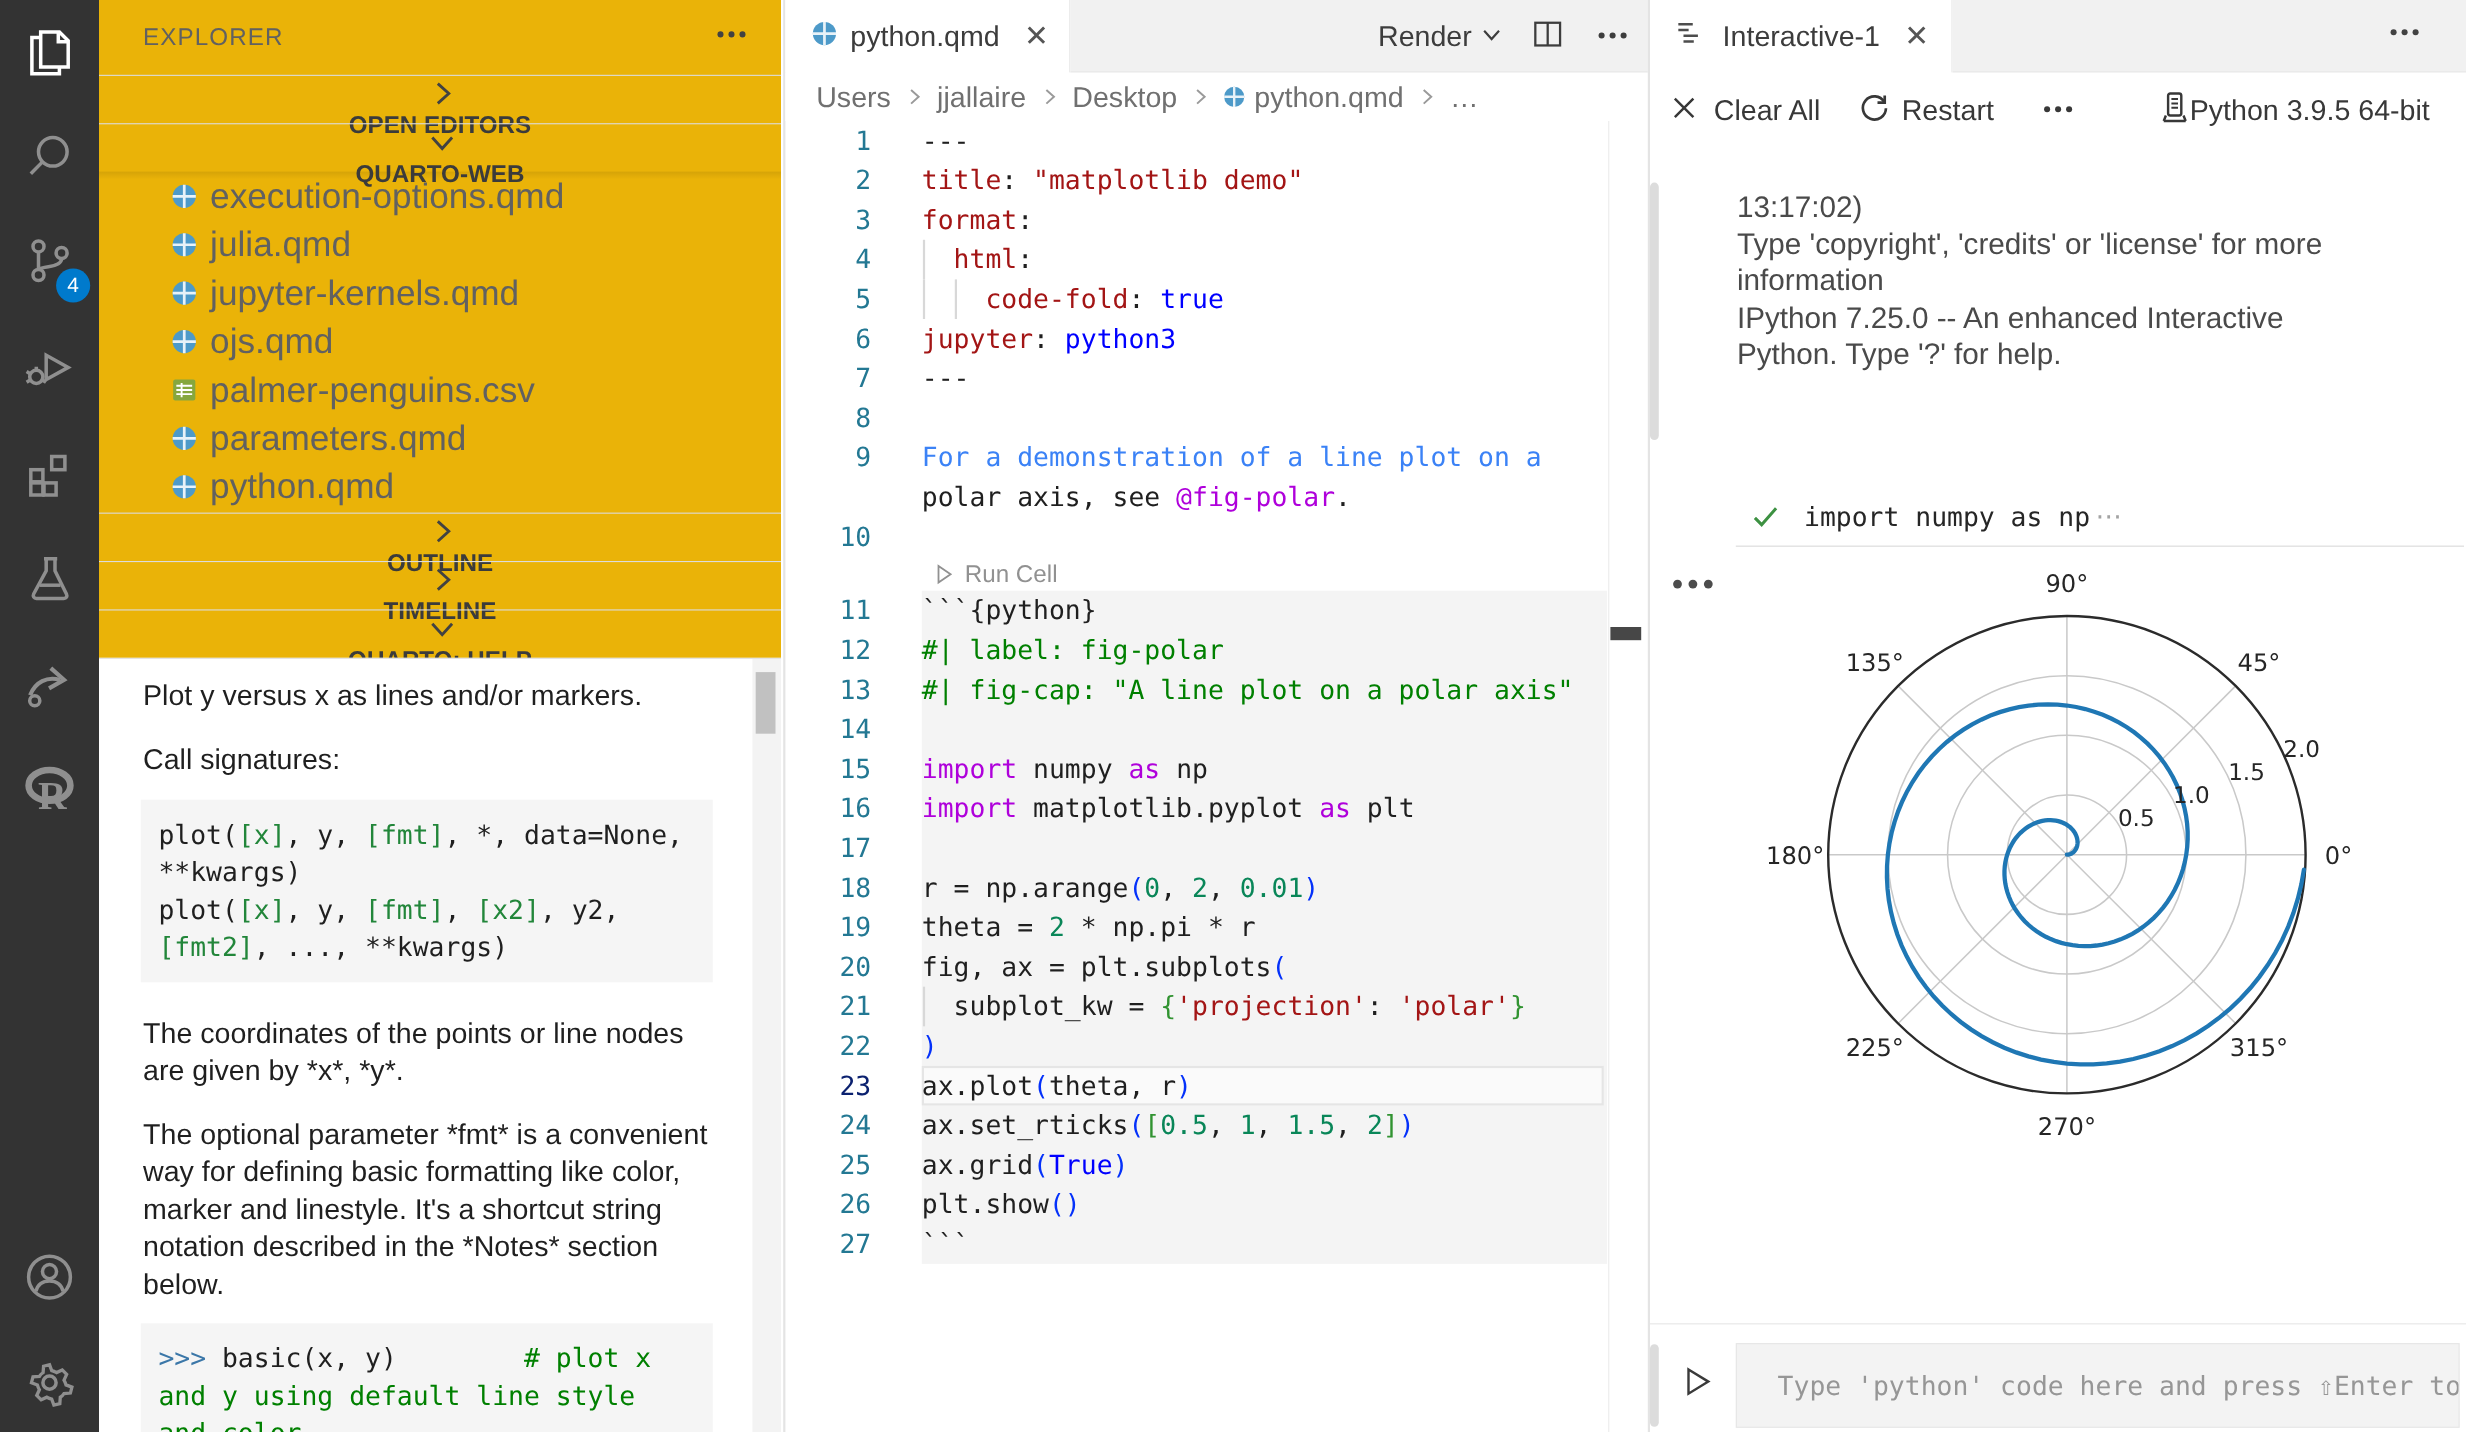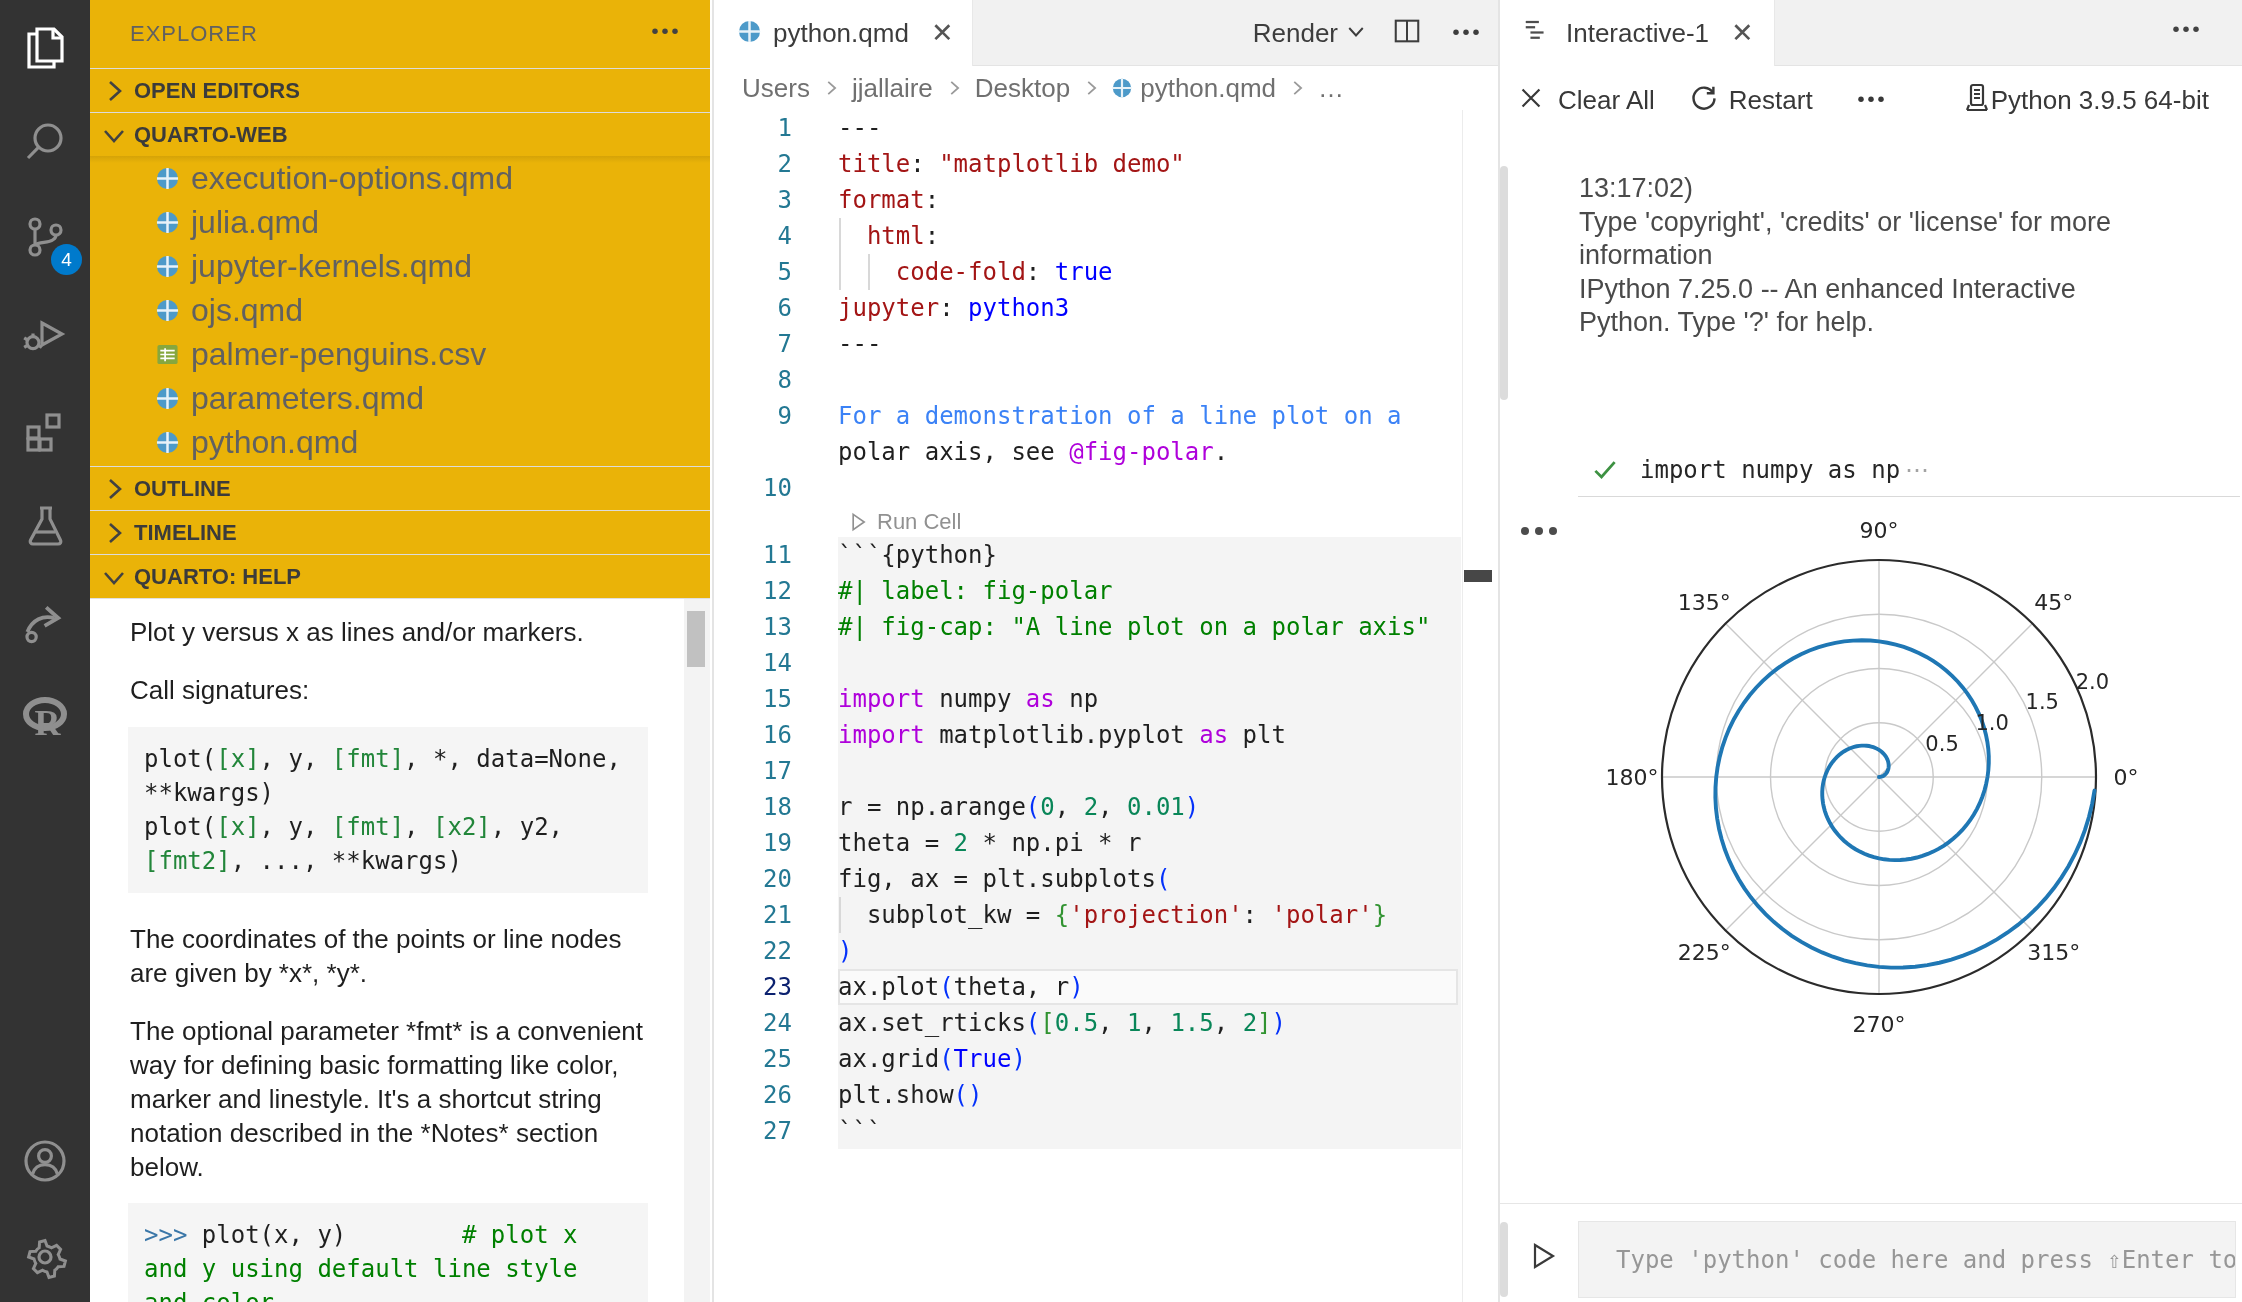--- a/index.html
+++ b/index.html
@@ -11,21 +11,21 @@
   
   #activitybar { left:0; top:0; width:90px; height:1302px; background:#333333; }
   .ab-item { position:absolute; left:0; width:90px; height:96px; display:flex; align-items:center; justify-content:center; }
   .ab-item svg { display:block; }
 
   
   #sidebar { left:90px; top:0; width:620px; height:1302px; background:#eab308; }
   .sb-title { position:absolute; left:40px; top:0; height:68px; display:flex; align-items:center;
               font-size:22px; letter-spacing:1px; color:#616161; }
   .sb-section { position:absolute; left:0; width:620px; height:44px; border-top:1px solid #dcdcdc;
-                display:flex; align-items:center; color:#3b3b3b; font-weight:700; font-size:22px; }
+                display:flex; align-items:center; color:#3b3b3b; font-weight:700; font-size:22px;flex-direction:column; }
   .sb-chevron { width:32px; height:32px; margin-left:8px; margin-right:4px; flex:none; }
   .file-row { position:absolute; left:0; width:620px; height:44px; display:flex; align-items:center; }
   .file-icon { position:absolute; left:66px; width:23px; height:23px; }
   .file-label { position:absolute; left:101px; font-size:32px; color:#616161; white-space:nowrap; }
   #help-view { position:absolute; left:0; top:598px; width:620px; height:704px; background:#ffffff; overflow:hidden; border-top:1px solid #e0e0e0; }
   #list-shadow { position:absolute; left:0; top:156px; width:620px; height:7px; background:linear-gradient(rgba(0,0,0,0.09), rgba(0,0,0,0)); }
   .help-p { position:absolute; left:40px; font-size:26px; line-height:34px; color:#1f1f1f; white-space:pre; }
   .help-code { position:absolute; left:38px; width:520px; background:#f5f5f5; padding:15px 0 15px 16px;
                font-family:"DejaVu Sans Mono", monospace; font-size:24px; line-height:34px; white-space:pre; }
   #help-scroll-track { position:absolute; left:594px; top:0; width:26px; height:704px; background:#f3f3f3; }
@@ -255,21 +255,21 @@
           <div class="help-p" style="top: 16px;">Plot y versus x as lines and/or markers.</div>
           <div class="help-p" style="top: 74px;">Call signatures:</div>
           <div class="help-code" style="top: 128px;"><div><span style="color: rgb(31, 31, 31);">plot(</span><span style="color: rgb(34, 134, 58);">[x]</span><span style="color: rgb(31, 31, 31);">, y, </span><span style="color: rgb(34, 134, 58);">[fmt]</span><span style="color: rgb(31, 31, 31);">, *, data=None,</span></div><div><span style="color: rgb(31, 31, 31);">**kwargs)</span></div><div><span style="color: rgb(31, 31, 31);">plot(</span><span style="color: rgb(34, 134, 58);">[x]</span><span style="color: rgb(31, 31, 31);">, y, </span><span style="color: rgb(34, 134, 58);">[fmt]</span><span style="color: rgb(31, 31, 31);">, </span><span style="color: rgb(34, 134, 58);">[x2]</span><span style="color: rgb(31, 31, 31);">, y2,</span></div><div><span style="color: rgb(34, 134, 58);">[fmt2]</span><span style="color: rgb(31, 31, 31);">, ..., **kwargs)</span></div></div>
           <div class="help-p" style="top: 323px;">The coordinates of the points or line nodes
 are given by *x*, *y*.</div>
           <div class="help-p" style="top: 415px;">The optional parameter *fmt* is a convenient
 way for defining basic formatting like color,
 marker and linestyle. It's a shortcut string
 notation described in the *Notes* section
 below.</div>
-          <div class="help-code" style="top: 604px;"><div><span style="color: rgb(59, 119, 168);">&gt;&gt;&gt; </span><span style="color: rgb(31, 31, 31);">plot(x, y)        </span><span style="color: rgb(0, 128, 0);"># plot x</span></div><div><span style="color: rgb(0, 128, 0);">and y using default line style</span></div><div><span style="color: rgb(0, 128, 0);">and color</span></div></div>
+          <div class="help-code" style="top: 604px;"><div><span style="color: rgb(59, 119, 168);">&gt;&gt;&gt; </span><span style="color: rgb(31, 31, 31);">basic(x, y)        </span><span style="color: rgb(0, 128, 0);"># plot x</span></div><div><span style="color: rgb(0, 128, 0);">and y using default line style</span></div><div><span style="color: rgb(0, 128, 0);">and color</span></div></div>
         </div>
       <div id="help-scroll-track"></div>
       <div id="help-scroll-thumb"></div>
     </div>
   </div>
 
   <div id="editor-group" class="abs">
     <div id="eg-tabstrip">
       <div id="eg-tab-fill"></div>
       <div id="eg-tab">

